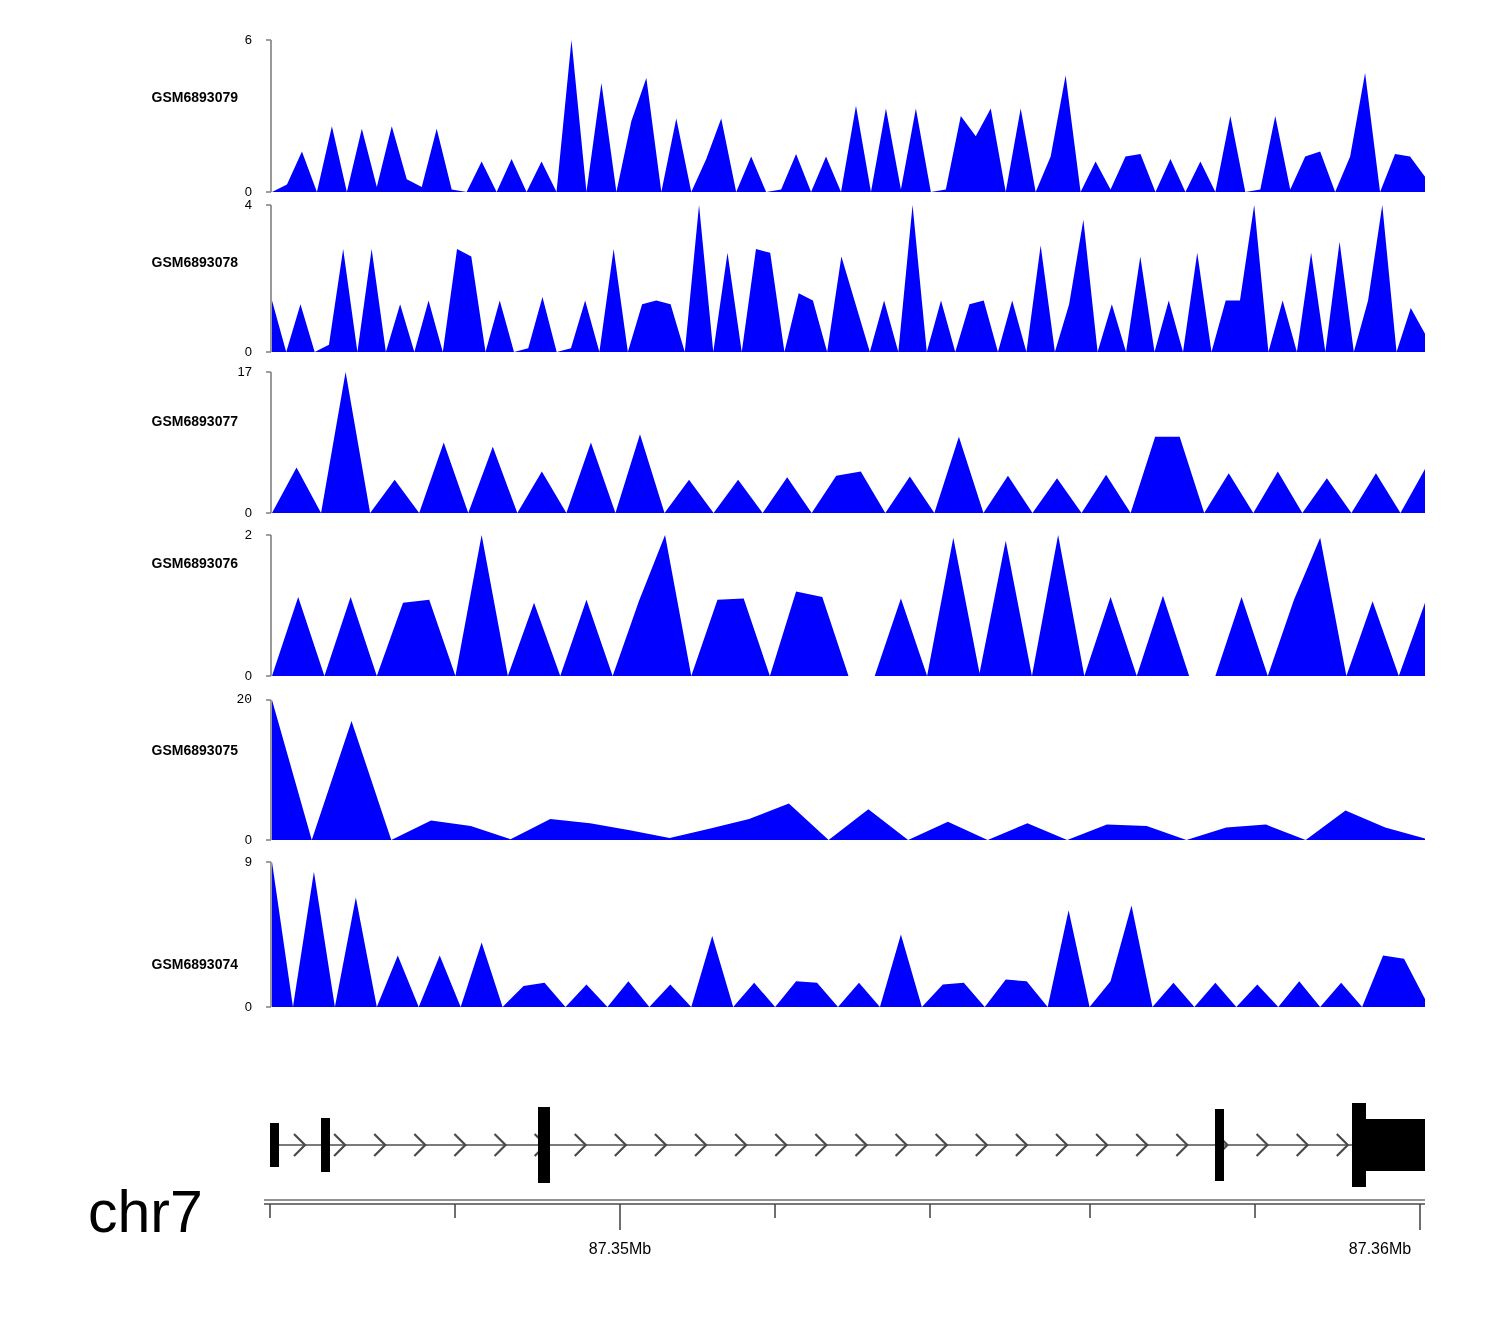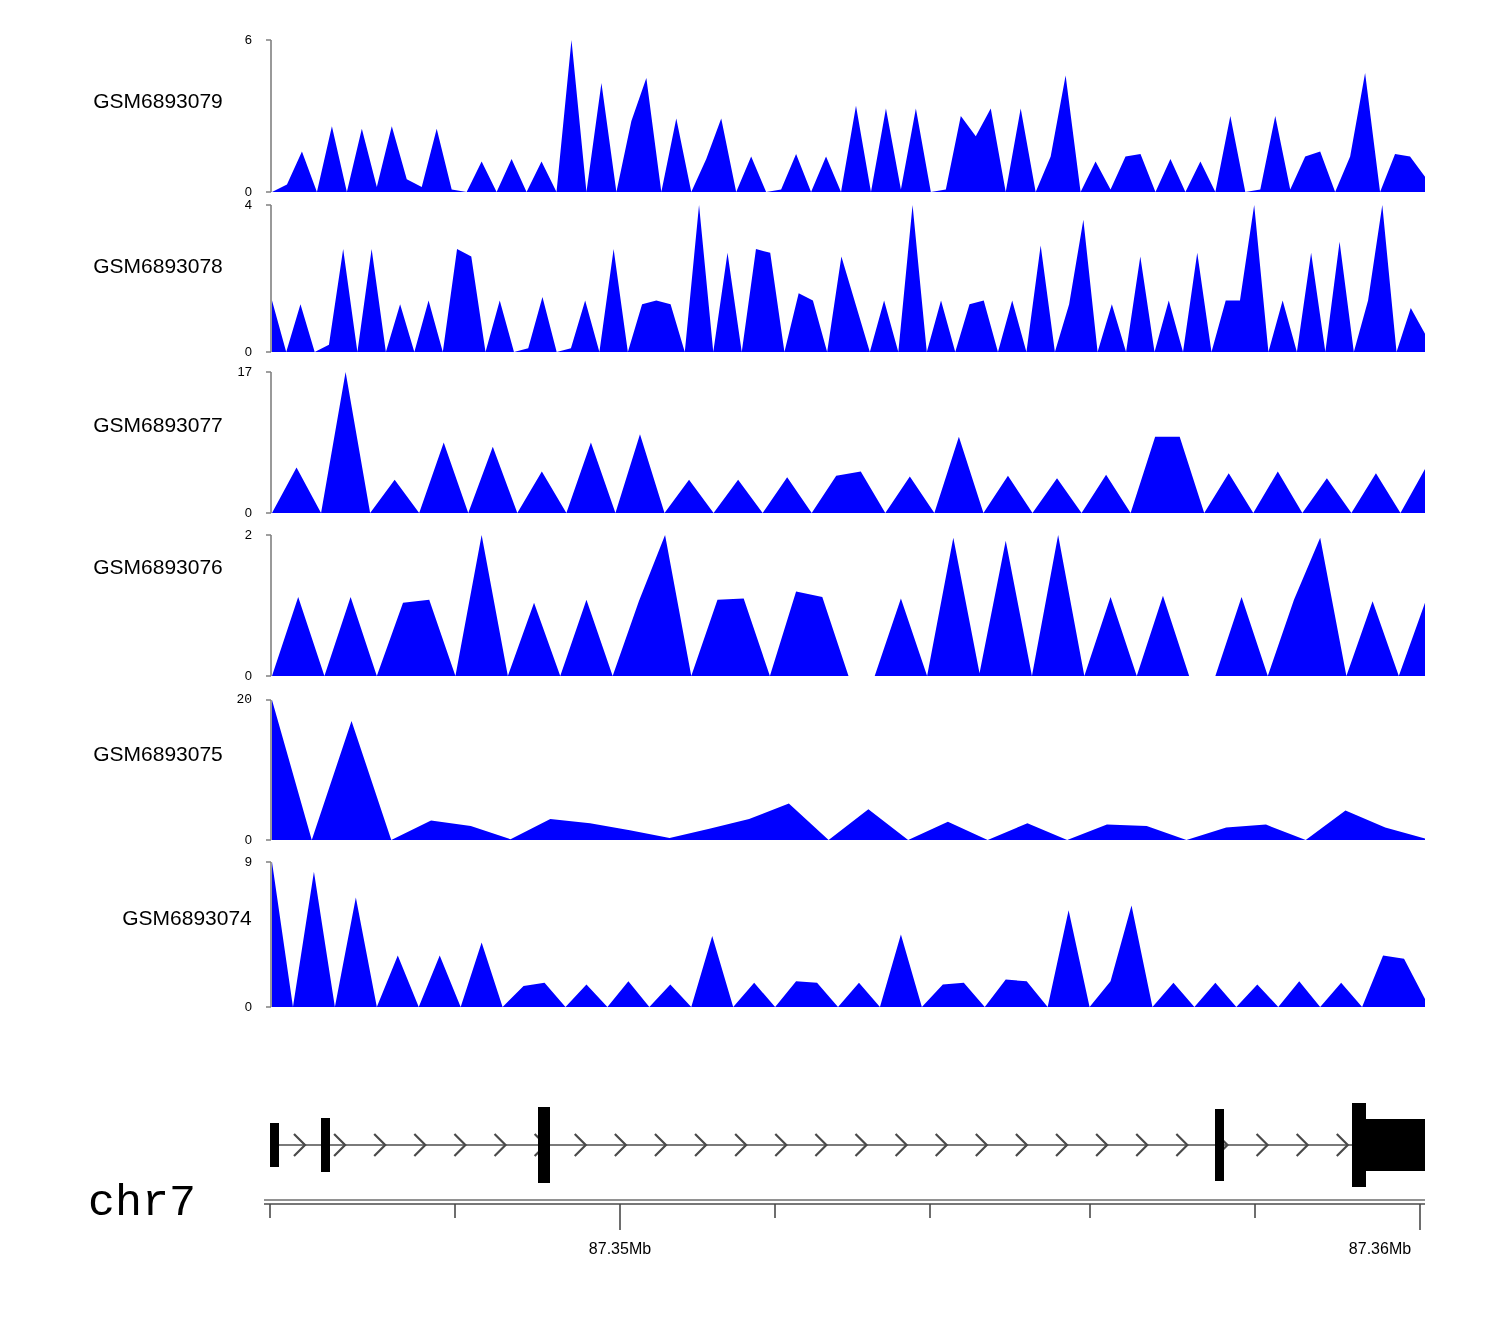--- a/index.html
+++ b/index.html
@@ -2,29 +2,29 @@
 <html><head>
 <meta charset="utf-8">
 <style>
   html,body{margin:0;padding:0;background:#ffffff;}
   body{width:1500px;height:1320px;position:relative;
        font-family:"Liberation Sans","DejaVu Sans",sans-serif;
        -webkit-font-smoothing:antialiased;overflow:hidden;}
   .stage{position:absolute;left:0;top:0;width:1500px;height:1320px;}
 
   .track{position:absolute;left:0;width:1500px;}
-  .tlabel{position:absolute;left:78px;width:160px;text-align:center;
-          font-size:21px;color:#000;white-space:nowrap;}
+  .tlabel{position:absolute;left:78px;width:160px;text-align:right;
+          font-size:14px;color:#000;white-space:nowrap;font-weight:bold;}
   .axmax,.axmin{position:absolute;font-size:13px;color:#000;text-align:right;
           width:30px;right:1248px;white-space:nowrap;}
   .cov{position:absolute;left:0;top:0;}
 
   .genepanel{position:absolute;left:0;top:1085px;width:1500px;height:120px;}
-  .chrlabel{position:absolute;left:88px;top:1178px;font-size:45px;color:#000;
-            letter-spacing:0px;font-family:Liberation Mono, monospace;}
+  .chrlabel{position:absolute;left:88px;top:1178px;font-size:59px;color:#000;
+            letter-spacing:0px;}
   .axispanel{position:absolute;left:0;top:1190px;width:1500px;height:60px;}
   .ticklab{position:absolute;font-size:16px;color:#000000;white-space:nowrap;
            transform:translateX(-50%);top:1240px;text-align:right;}
 </style>
 </head>
 <body>
 
 <div class="stage">
   <div id="tracks">
       <div class="track" style="top: 0px;">
@@ -70,21 +70,21 @@
         </svg>
         <div class="tlabel" style="top: 742px;">GSM6893075</div>
         <div class="axmax" style="top: 692px; font-family: Liberation Mono, monospace;">20</div>
         <div class="axmin" style="top: 832px;">0</div>
       </div>
       <div class="track" style="top: 0px;">
         <svg width="1500" height="1320" class="cov" style="pointer-events: none;">
           <path d="M 272 1007 L 272.00 862.00 L 292.96 1007.00 L 313.93 871.67 L 334.89 1007.00 L 355.85 897.44 L 376.82 1007.00 L 397.78 955.44 L 418.75 1007.00 L 439.71 955.44 L 460.67 1007.00 L 481.64 942.56 L 502.60 1007.00 L 523.56 986.06 L 544.53 982.83 L 565.49 1007.00 L 586.45 984.44 L 607.42 1007.00 L 628.38 981.22 L 649.35 1007.00 L 670.31 984.44 L 691.27 1007.00 L 712.24 936.11 L 733.20 1007.00 L 754.16 982.83 L 775.13 1007.00 L 796.09 981.22 L 817.05 982.83 L 838.02 1007.00 L 858.98 982.83 L 879.95 1007.00 L 900.91 934.50 L 921.87 1007.00 L 942.84 984.44 L 963.80 982.83 L 984.76 1007.00 L 1005.73 979.61 L 1026.69 981.22 L 1047.65 1007.00 L 1068.62 910.33 L 1089.58 1007.00 L 1110.55 981.22 L 1131.51 905.50 L 1152.47 1007.00 L 1173.44 982.83 L 1194.40 1007.00 L 1215.36 982.83 L 1236.33 1007.00 L 1257.29 984.44 L 1278.25 1007.00 L 1299.22 981.22 L 1320.18 1007.00 L 1341.15 982.83 L 1362.11 1007.00 L 1383.07 955.44 L 1404.04 958.67 L 1425.00 998.94 L 1425 1007 Z" fill="#0000FF" stroke="none"></path>
           <path d="M 266 862 L 271 862 M 271 862 L 271 1007 M 266 1007 L 271 1007" stroke="#808080" stroke-width="1.6" fill="none"></path>
         </svg>
-        <div class="tlabel" style="top: 906px; margin-left: 29px;">GSM6893074</div>
+        <div class="tlabel" style="top: 956px;">GSM6893074</div>
         <div class="axmax" style="top: 854px;">9</div>
         <div class="axmin" style="top: 999px;">0</div>
       </div>
     </div>
 
   <div class="genepanel">
     <svg id="genesvg" width="1500" height="120">
         <line x1="272" y1="60" x2="1425" y2="60" stroke="#7a7a7a" stroke-width="2"></line>
         <path d="M 294 49 L 305 60 L 294 71" stroke="#4a4a4a" stroke-width="2.2" fill="none"></path>
         <path d="M 334.10714285714283 49 L 345.10714285714283 60 L 334.10714285714283 71" stroke="#4a4a4a" stroke-width="2.2" fill="none"></path>

